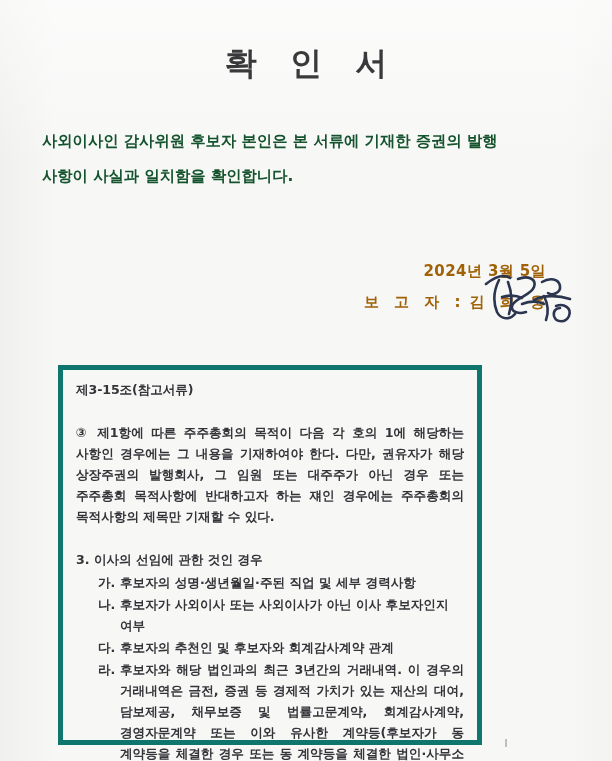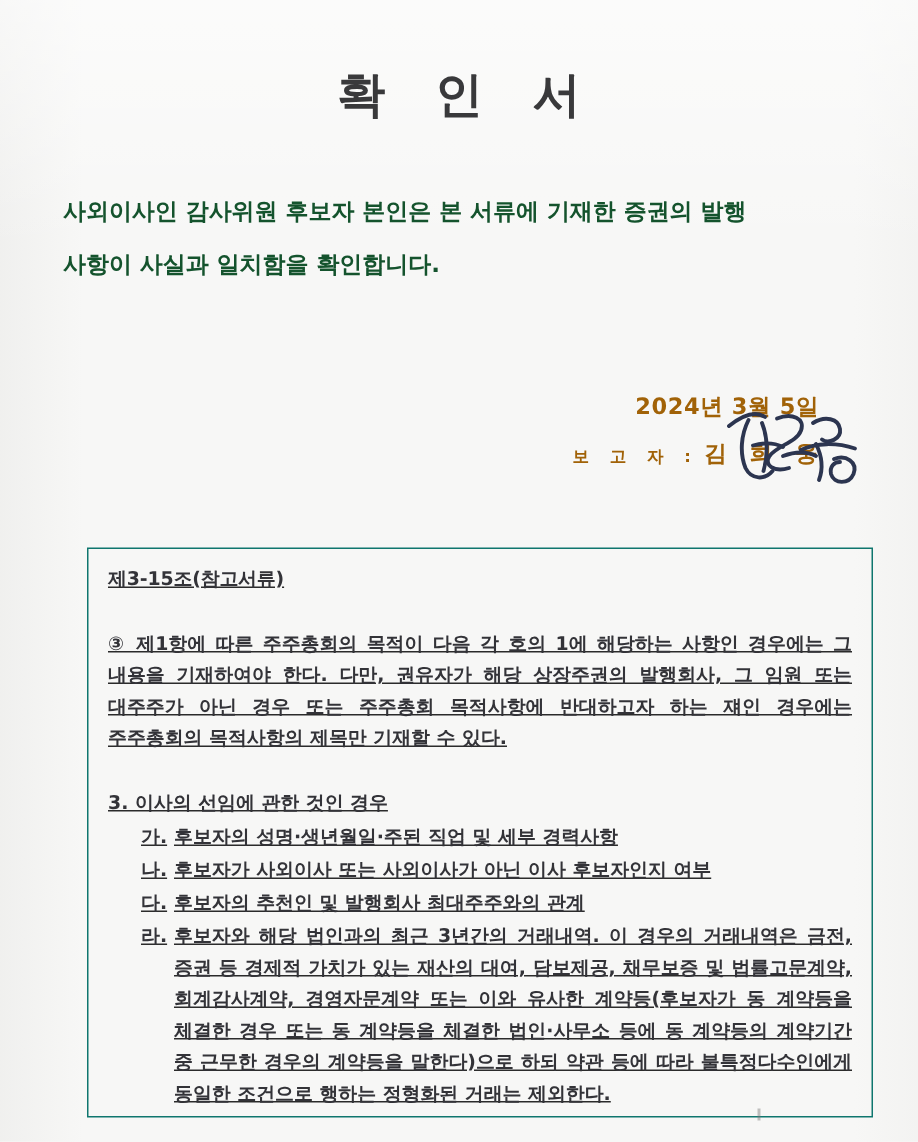--- a/index.html
+++ b/index.html
@@ -87,21 +87,21 @@
   }
   .sign-reporter-row {
     margin-top: 12px;
     display: flex;
     justify-content: flex-end;
     align-items: flex-end;
     padding-right: 20px;
     position: relative;
   }
   .sign-reporter-label {
-    font-size: 11px;
+    font-size: 15px;
     font-weight: 700;
     letter-spacing: 5px;
   }
   .sign-name {
     font-size: 15px;
     font-weight: 700;
     letter-spacing: 5px;
     margin-left: 4px;
   }
   .signature-mark {
@@ -111,26 +111,25 @@
     width: 96px;
     height: 58px;
     pointer-events: none;
   }
 
   
   .ref-box {
     position: absolute;
     top: 365px;
     left: 58px;
-    width: 524px;
+    width: 424px;
     height: 380px;
-    border: 1px solid #0f766e;
+    border: 5px solid #0f766e;
     box-sizing: border-box;
     background: transparent;
-    text-decoration: underline;
   }
   .ref-inner {
     padding: 9px 13px 0 13px;
     font-size: 12.6px;
     font-weight: 700;
     color: #333338;
     line-height: 21px;
   }
   .ref-heading {
     font-size: 12.6px;
@@ -231,21 +230,21 @@
         <li>
           <span class="ref-marker">가.</span>
           <span class="ref-subtext tight">후보자의 성명·생년월일·주된 직업 및 세부 경력사항</span>
         </li>
         <li>
           <span class="ref-marker">나.</span>
           <span class="ref-subtext tight">후보자가 사외이사 또는 사외이사가 아닌 이사 후보자인지 여부</span>
         </li>
         <li>
           <span class="ref-marker">다.</span>
-          <span class="ref-subtext tight">후보자의 추천인 및 발행회사 최대주주와의 관계</span>
+          <span class="ref-subtext tight">후보자의 추천인 및 후보자와 회계감사계약 관계</span>
         </li>
         <li>
           <span class="ref-marker">라.</span>
           <span class="ref-subtext">후보자와 해당 법인과의 최근 3년간의 거래내역. 이 경우의 거래내역은 금전, 증권 등 경제적 가치가 있는 재산의 대여, 담보제공, 채무보증 및 법률고문계약, 회계감사계약, 경영자문계약 또는 이와 유사한 계약등(후보자가 동 계약등을 체결한 경우 또는 동 계약등을 체결한 법인·사무소 등에 동 계약등의 계약기간 중 근무한 경우의 계약등을 말한다)으로 하되 약관 등에 따라 불특정다수인에게 동일한 조건으로 행하는 정형화된 거래는 제외한다.</span>
         </li>
 
       </ul>
     </div>
   </div>
 

